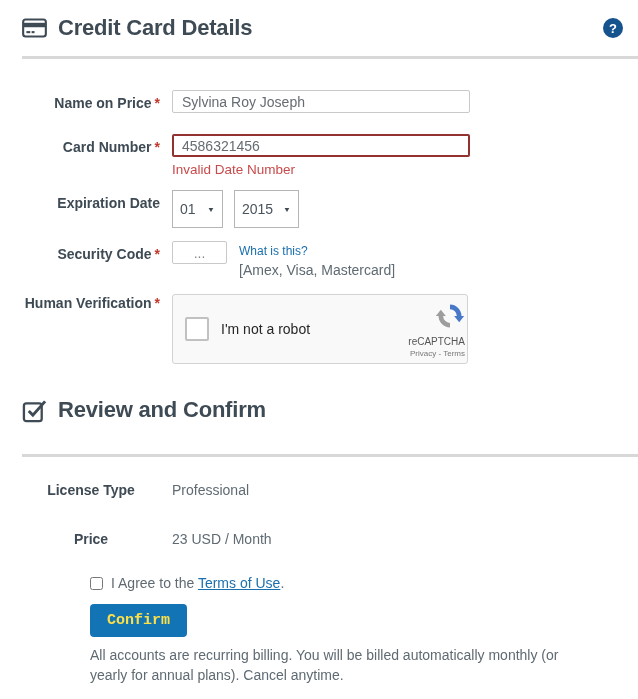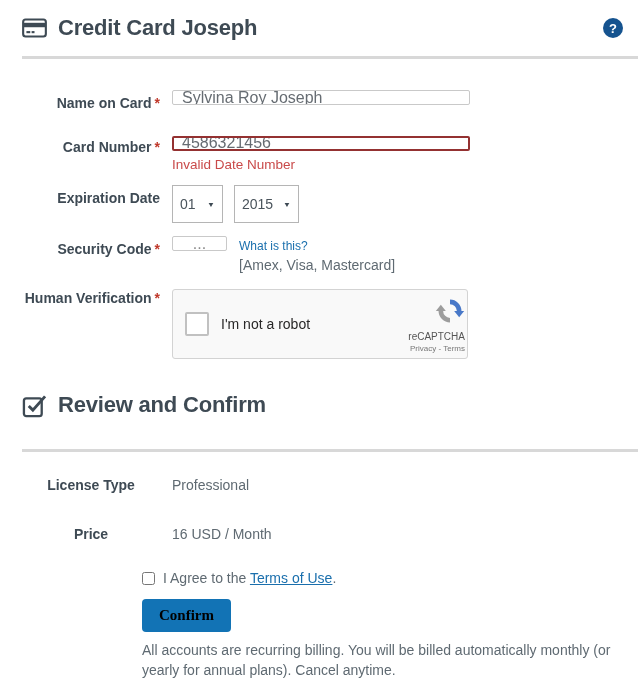--- a/index.html
+++ b/index.html
@@ -32,22 +32,22 @@
   
   .form { margin-top: 31px; }
   .row { display: flex; }
   .lbl {
     width: 138px; min-width: 138px; text-align: right; margin-right: 12px;
     font-size: 14px; font-weight: bold; color: #3e4a54; line-height: 27px;
   }
   .lbl.top { line-height: 19px; padding-top: 2px; }
   .req { color: #c0392b; margin-left: 3px; }
   .text-input {
-    width: 298px; height: 15px; border: 1px solid #c9c9c9; border-radius: 2px;
-    padding: 4px 9px; font-size: 16px; color: #666c72;
+    width: 298px; height: 23px; border: 1px solid #c9c9c9; border-radius: 2px;
+    padding: 4px 9px; font-size: 14px; color: #666c72;
     font-family: "Liberation Sans", sans-serif; background: #fff; outline: none;
   }
   .text-input.error { border: 2px solid #943131; padding: 3px 8px; }
   .error-msg { color: #c94a4a; font-size: 13.5px; margin-top: 5px; }
   .mb1 { margin-bottom: 17px; }
   .mb2 { margin-bottom: 13px; }
 
   .select {
     display: inline-flex; align-items: center; justify-content: space-between;
     height: 38px; border: 1px solid #b5b5b5; background: #fff;
@@ -87,28 +87,28 @@
   .section2 { margin-top: 26px; }
   .divider2 { margin-top: 24px; }
   .kv-row { display: flex; margin-top: 25px; }
   .kv-row.price { margin-top: 33px; }
   .lbl2 {
     width: 138px; min-width: 138px; text-align: center; margin-right: 12px;
     font-size: 14px; font-weight: bold; color: #3e4a54;
   }
   .kv-value { font-size: 14px; color: #5f6a72; }
 
-  .bottom { margin-left: 120px; margin-top: 28px; }
+  .bottom { margin-left: 68px; margin-top: 28px; }
   .agree-row { display: flex; align-items: center; font-size: 14px; color: #5f6a72; }
   .agree-row input { margin: 0 8px 0 0; width: 13px; height: 13px; }
   .terms-link { color: #1a6fad; text-decoration: underline; }
   .confirm-btn {
     margin-top: 13px; display: inline-block;
-    background: #1273b5; color: #000000;
-    font-family: Liberation Serif, serif;
+    background: #1273b5; color: #fde047;
+    font-family: Liberation Mono, monospace;
     font-size: 15px; font-weight: bold;
     border: none; border-radius: 4px; padding: 8px 17px; cursor: pointer;
   }
   .disclaimer {
     margin-top: 9px; max-width: 480px;
     font-size: 14px; line-height: 1.42; color: #5f6a72;
   }
 </style>
 </head>
 <body>
@@ -117,29 +117,29 @@
 
   <div class="section-header">
     <span class="header-icon">
       <svg width="25" height="20" viewBox="0 0 26 20">
         <rect x="1.2" y="1.2" width="23.6" height="17.6" rx="2.6" fill="none" stroke="#3e4a54" stroke-width="2.2"></rect>
         <rect x="2" y="4.6" width="22" height="4.6" fill="#3e4a54"></rect>
         <rect x="4.6" y="13.2" width="4" height="2.2" fill="#3e4a54"></rect>
         <rect x="10" y="13.2" width="3" height="2.2" fill="#3e4a54"></rect>
       </svg>
     </span>
-    <span class="section-title">Credit Card Joseph</span>
+    <span class="section-title">Credit Card Details</span>
     <span class="help-circle">?</span>
   </div>
   <div class="divider"></div>
 
   <div class="form">
 
     <div class="row mb1">
-      <div class="lbl"><span>Name on Card</span><span class="req">*</span></div>
+      <div class="lbl"><span>Name on Price</span><span class="req">*</span></div>
       <input type="text" class="text-input" value="Sylvina Roy Joseph" style="">
     </div>
 
     <div class="row mb2">
       <div class="lbl"><span>Card Number</span><span class="req">*</span></div>
       <div>
         <input type="text" class="text-input error" value="4586321456" style="">
         <div class="error-msg">Invalid Date Number</div>
       </div>
     </div>
@@ -201,21 +201,21 @@
   </div>
   <div class="divider divider2"></div>
 
   <div class="kv-row">
     <div class="lbl2">License Type</div>
     <div class="kv-value">Professional</div>
   </div>
 
   <div class="kv-row price">
     <div class="lbl2">Price</div>
-    <div class="kv-value">16 USD / Month</div>
+    <div class="kv-value">23 USD / Month</div>
   </div>
 
   <div class="bottom">
     <div class="agree-row">
       <input type="checkbox" style="">
       <span><span>I Agree to the </span><a href="#" class="terms-link">Terms of Use</a><span>.</span></span>
     </div>
     <button class="confirm-btn">Confirm</button>
     <div class="disclaimer">All accounts are recurring billing. You will be billed automatically monthly (or yearly for annual plans). Cancel anytime.</div>
   </div>

